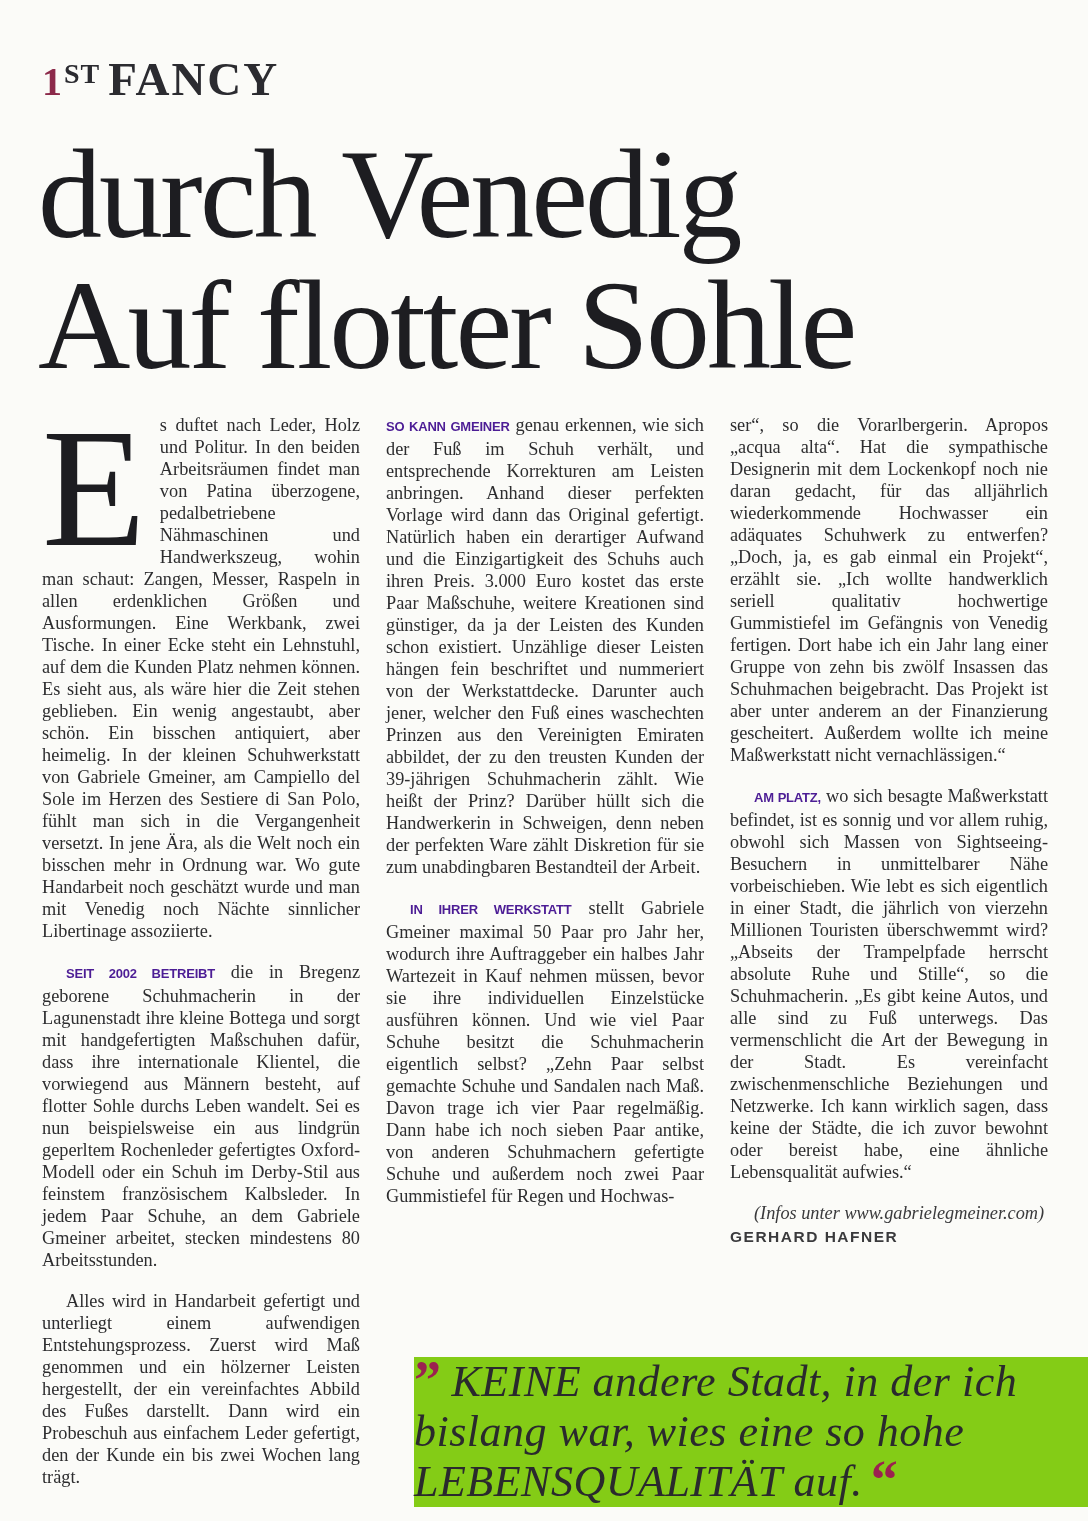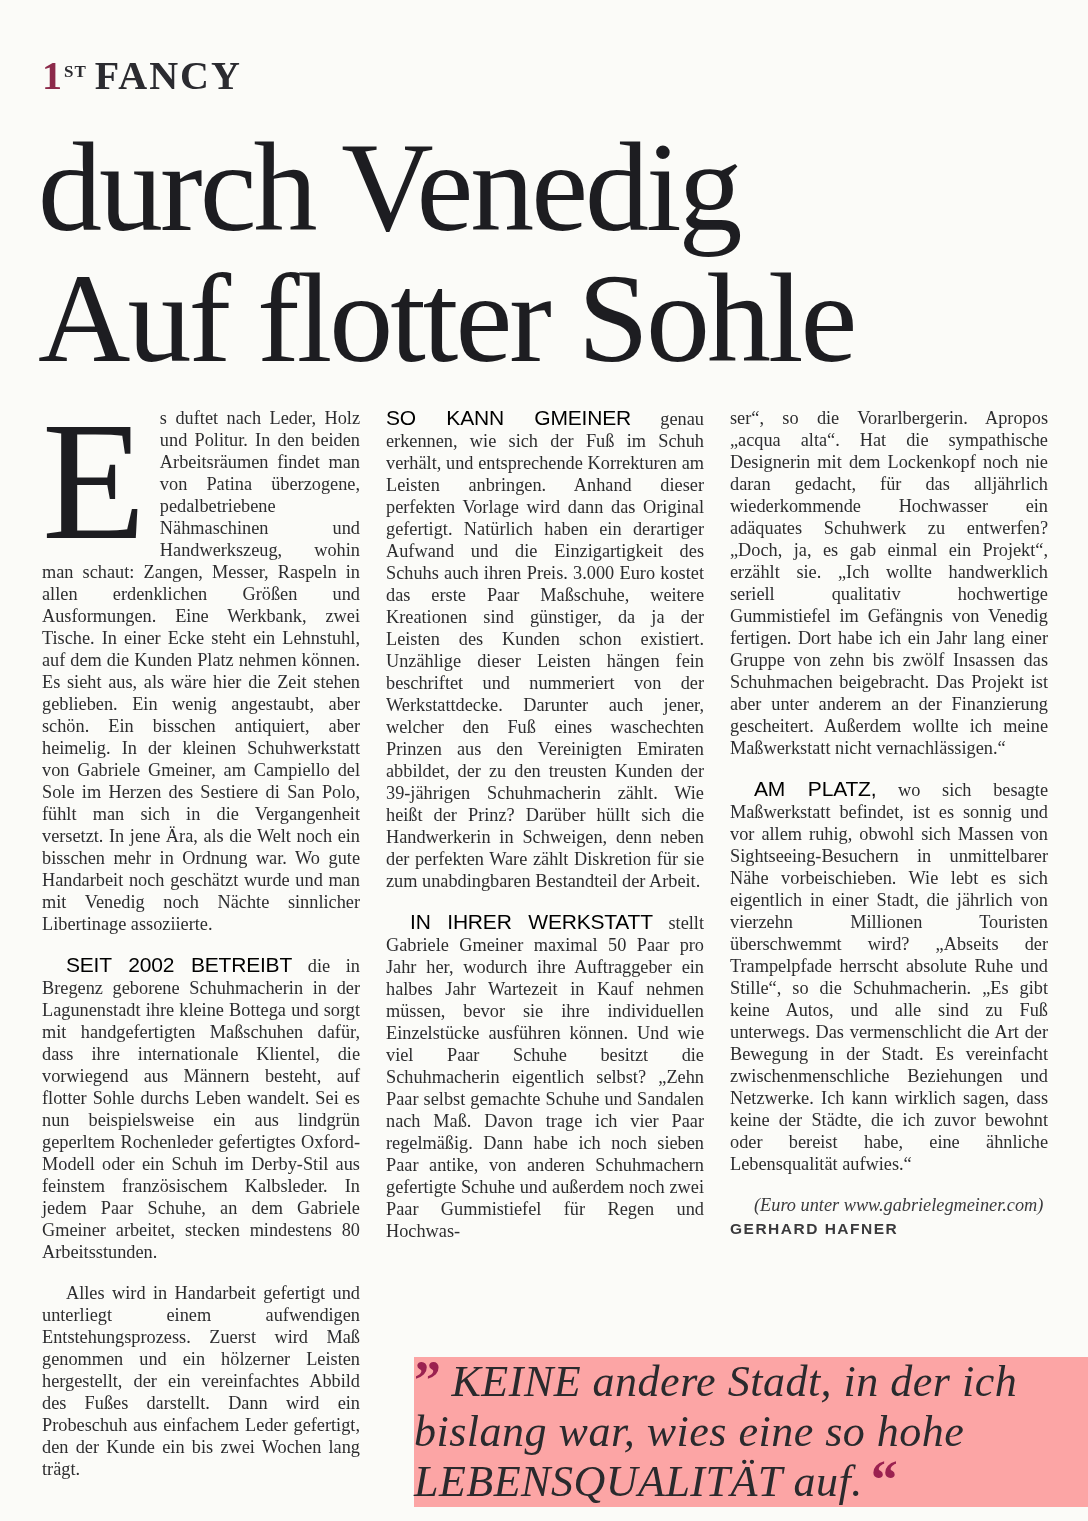--- a/index.html
+++ b/index.html
@@ -16,22 +16,22 @@
   
   .masthead {
     margin: 56px 0 0 42px;
     font-family: "Liberation Serif", serif;
     font-weight: bold;
     letter-spacing: 2px;
     color: #2b2b30;
     line-height: 1;
   }
   .m-num { color: #8c2a4a; font-size: 40px; }
-  .m-ord { color: #2b2b30; font-size: 17px; vertical-align: 12px; letter-spacing: 1px; }
-  .m-word { font-size: 40px; margin-left: 8px; }
+  .m-ord { color: #2b2b30; font-size: 28px; vertical-align: 12px; letter-spacing: 1px; }
+  .m-word { font-size: 47px; margin-left: 8px; }
 
   
   .headline {
     margin: 26px 0 0 38px;
     font-family: "Liberation Serif", serif;
     font-weight: normal;
     font-size: 128px;
     line-height: 1.02;
     letter-spacing: -3px;
     color: #1d1d21;
@@ -67,24 +67,24 @@
     font-size: 18.3px;
     line-height: 22px;
     text-align: justify;
     hyphens: auto;
     color: #2d2d2f;
   }
   .para.spaced { margin-top: 22px; }
   .para.indent { text-indent: 24px; margin-top: 19px; }
   .lead-in {
     font-family: "Liberation Sans", sans-serif;
-    font-weight: normal;
-    font-size: 21px;
+    font-weight: bold;
+    font-size: 13px;
     letter-spacing: -0.2px;
-    color: #000000;
+    color: #4c1d95;
   }
   .dropcap {
     float: left;
     font-family: "Liberation Serif", serif;
     font-size: 170px;
     line-height: 0.78;
     margin: 8px 14px 0 0;
     color: #1d1d21;
   }
   .infos {
@@ -101,21 +101,21 @@
     color: #3a3a3c;
     text-indent: 0;
   }
 
   
   .quote-block {
     position: absolute;
     left: 414px;
     top: 1301px;
     width: 674px;
-    background: #fca5a5;
+    background: #84cc16;
   }
   .quote {
     margin: 0;
     font-family: "Liberation Serif", serif;
     font-style: italic;
     font-size: 44px;
     line-height: 1.14;
     letter-spacing: 0.5px;
     color: #2a2a2d;
   }
@@ -170,21 +170,21 @@
     </div>
 
     <div class="col">
       <p class="para">
         <span>ser“, so die Vorarlbergerin. Apropos „acqua alta“. Hat die sympathische Designerin mit dem Lockenkopf noch nie daran gedacht, für das alljährlich wiederkommende Hochwasser ein adäquates Schuhwerk zu entwerfen? „Doch, ja, es gab einmal ein Projekt“, erzählt sie. „Ich wollte handwerklich seriell qualitativ hochwertige Gummistiefel im Gefängnis von Venedig fertigen. Dort habe ich ein Jahr lang einer Gruppe von zehn bis zwölf Insassen das Schuhmachen beigebracht. Das Projekt ist aber unter anderem an der Finanzierung gescheitert. Außerdem wollte ich meine Maßwerkstatt nicht vernachlässigen.“</span>
       </p>
       <p class="para spaced indent">
         <span class="lead-in">AM PLATZ,</span><span> wo sich besagte Maßwerkstatt befindet, ist es sonnig und vor allem ruhig, obwohl sich Massen von Sightseeing-Besuchern in unmittelbarer Nähe vorbeischieben. Wie lebt es sich eigentlich in einer Stadt, die jährlich von vierzehn Millionen Touristen überschwemmt wird? „Abseits der Trampelpfade herrscht absolute Ruhe und Stille“, so die Schuhmacherin. „Es gibt keine Autos, und alle sind zu Fuß unterwegs. Das vermenschlicht die Art der Bewegung in der Stadt. Es vereinfacht zwischenmenschliche Beziehungen und Netzwerke. Ich kann wirklich sagen, dass keine der Städte, die ich zuvor bewohnt oder bereist habe, eine ähnliche Lebensqualität aufwies.“</span>
       </p>
       <p class="para indent infos">
-        <span>(Euro unter www.gabrielegmeiner.com)</span>
+        <span>(Infos unter www.gabrielegmeiner.com)</span>
       </p>
       <p class="para byline">GERHARD HAFNER</p>
     </div>
 
   </section>
 
   <aside class="quote-block">
     <p class="quote">
       <span class="qmark open">”</span><span class="qtext">KEINE andere Stadt, in der ich bislang war, wies eine so hohe LEBENSQUALITÄT auf.</span><span class="qmark close">“</span>
     </p>

